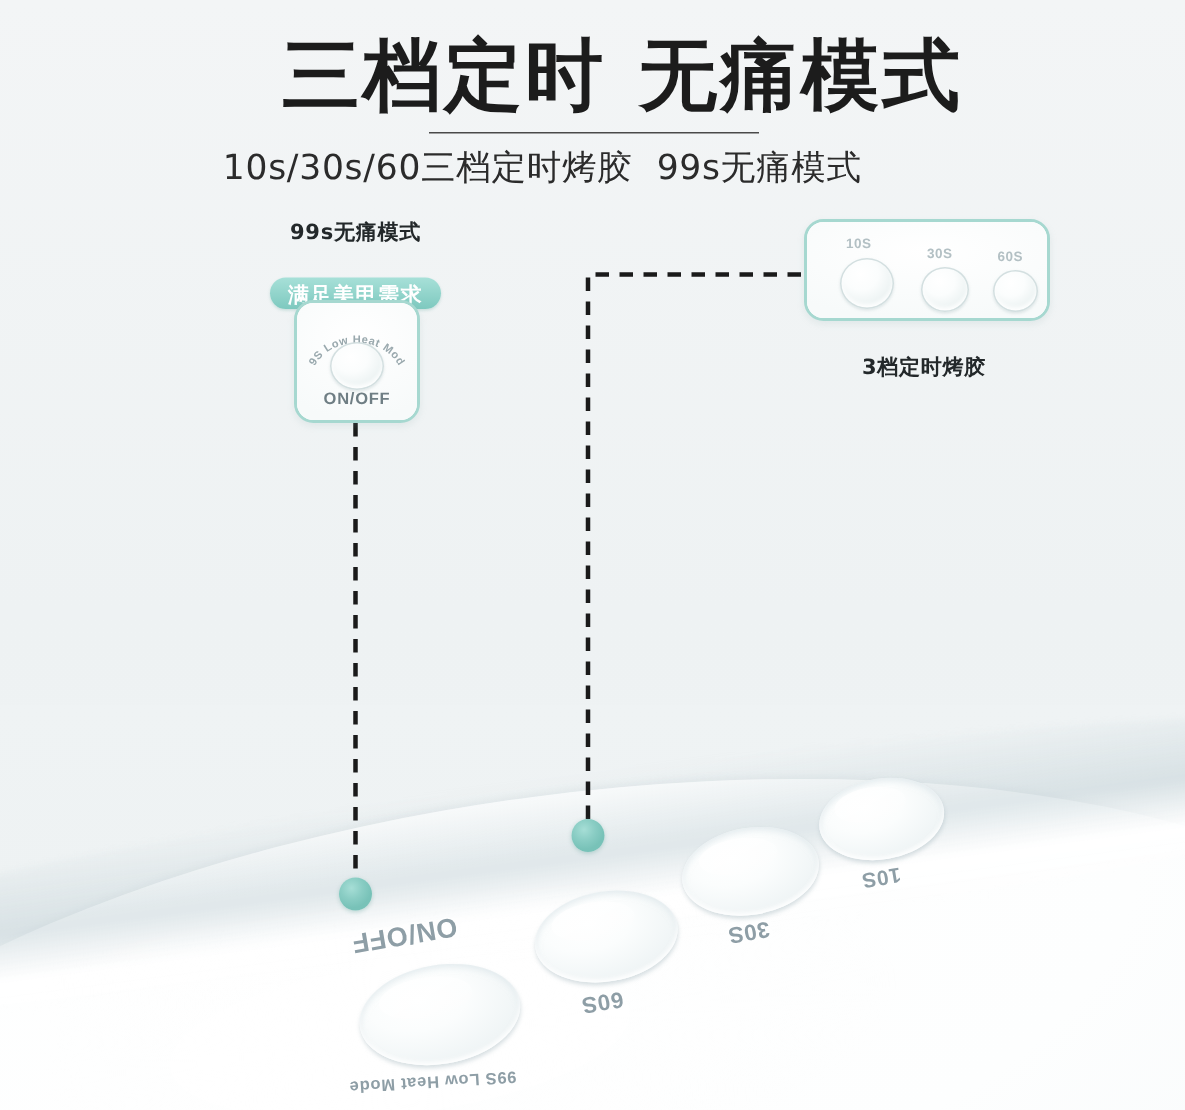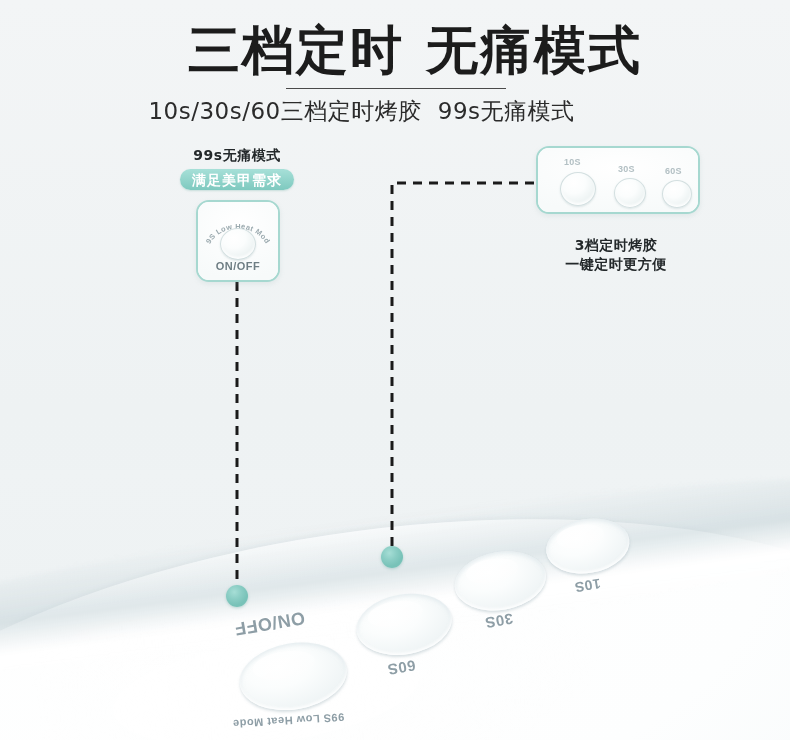--- a/index.html
+++ b/index.html
@@ -94,21 +94,21 @@
   }
   .subtitle .gap{display:inline-block;width:16px;}
 
   
   .callout-head{
     position:absolute;text-align:center;font-size:14px;color:#23282a;font-weight:700;
     font-family:"DejaVu Sans","Liberation Sans",sans-serif;letter-spacing:.5px;white-space:nowrap;
   }
   .callout-line{display:block;line-height:19px;}
   .badge{
-    display:inline-block;margin-top:4px;padding:3px 12px 0;border-radius:12px;
+    display:inline-block;margin-top:20px;padding:3px 12px 0;border-radius:12px;
     background:linear-gradient(180deg,#a7e0d8 0%,#7ec9bf 100%);
     color:#ffffff;font-size:14px;font-weight:700;letter-spacing:1px;
     font-family:Liberation Sans, sans-serif;
     box-shadow:0 1px 2px rgba(120,180,172,.35);
   }
 
   
   .card{
     position:absolute;background:#ffffff;border:2px solid #a6d8d0;border-radius:13px;
     box-shadow:0 2px 5px rgba(150,180,180,.18);overflow:hidden;
@@ -219,16 +219,15 @@
       <div class="cbtn cr-btn crb2"></div>
       <div class="cbtn cr-btn crb3"></div>
       <div class="cr-lab crl1">10S</div>
       <div class="cr-lab crl2">30S</div>
       <div class="cr-lab crl3">60S</div>
     </div>
   </div>
 
   <div class="callout-head" style="left:520px;top:236px;width:192px;">
     <span class="callout-line">3档定时烤胶</span>
-    <span class="callout-line">一键定时更方便</span>
   </div>
 
 </div>
 
 </body></html>

